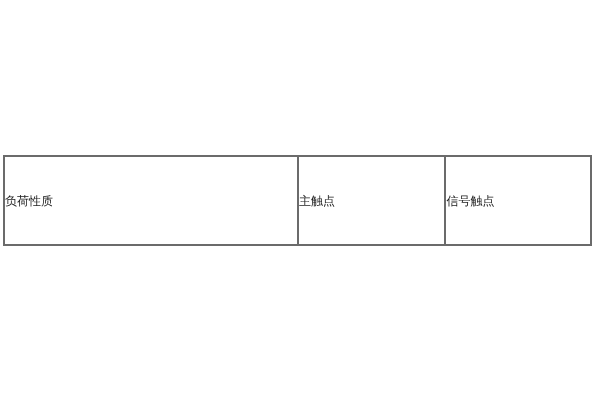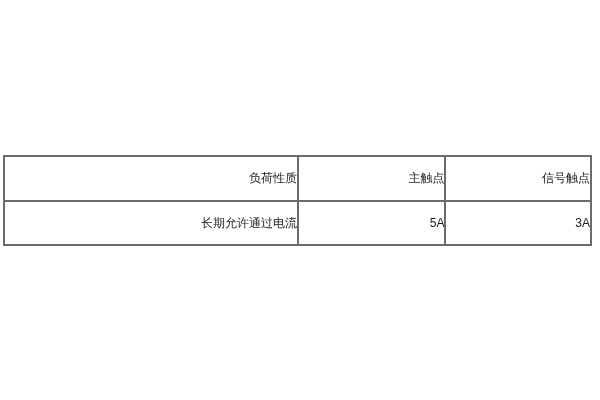--- a/index.html
+++ b/index.html
@@ -22,21 +22,21 @@
   }
   table.spec-table {
     border-collapse: collapse;
     table-layout: fixed;
     width: 100%;
     height: 91px;
     background: #ffffff;
   }
   table.spec-table td {
     border: 2px solid #6b6b6b;
-    text-align: right;
+    text-align: left;
     vertical-align: middle;
     font-size: 12px;
     line-height: 1;
     color: #1c1c1c;
     padding: 0;
     height: 21px;
     white-space: nowrap;
     overflow: hidden;
   }
   col.c1 { width: 50.1%; }
@@ -52,20 +52,15 @@
       <col class="c1">
       <col class="c2">
       <col class="c3">
     </colgroup>
     <tbody>
       <tr>
         <td>负荷性质</td>
         <td>主触点</td>
         <td>信号触点</td>
       </tr>
-      <tr>
-        <td>长期允许通过电流</td>
-        <td>5A</td>
-        <td>3A</td>
-      </tr>
     </tbody>
   </table>
 </div>
 
 </body></html>

